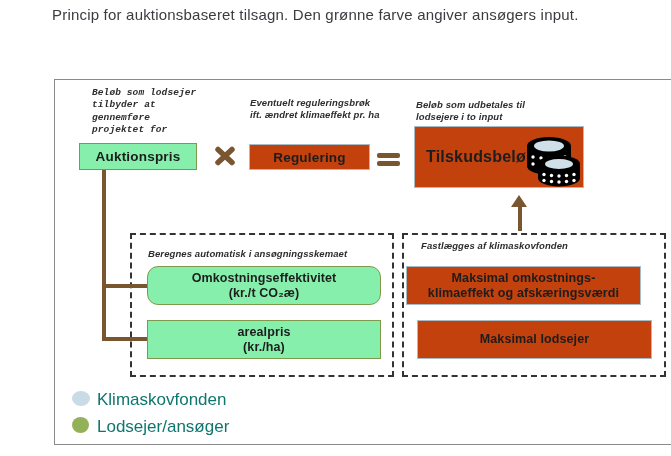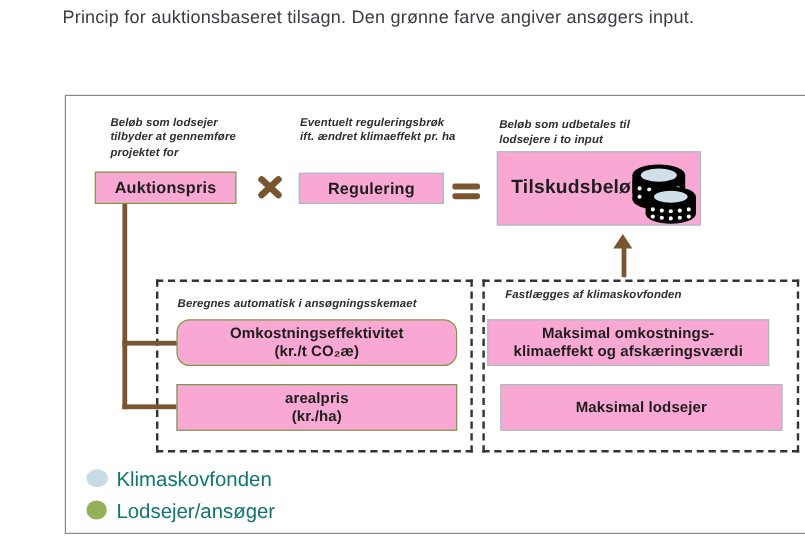--- a/index.html
+++ b/index.html
@@ -2,22 +2,22 @@
 <html><head>
 <meta charset="utf-8">
 <style>
   html,body{margin:0;padding:0;background:#ffffff;}
   body{width:671px;height:456px;position:relative;font-family:"Liberation Sans",sans-serif;overflow:hidden;}
   .abs{position:absolute;box-sizing:border-box;margin-left:44px;}
   .page-title{left:8px;top:6px;width:660px;font-size:15px;color:#3b3b41;letter-spacing:.2px;font-weight:500;}
   .frame{left:10px;top:79px;width:651px;height:366px;border:1.5px solid #8a8a8a;background:#fff;}
   .caption{font-size:9.5px;font-style:italic;font-weight:600;color:#2d2d2d;line-height:1.3;letter-spacing:.1px;z-index:3;}
   .box{display:flex;align-items:center;justify-content:center;text-align:center;color:#1d1d1d;z-index:3;}
-  .green{background:#f9a8d4;border:1.6px solid #7d9a4b;}
-  .blue{background:#f9a8d4;border:1.2px solid #a9bcc5;}
+  .green{background:#86efac;border:1.6px solid #7d9a4b;}
+  .blue{background:#c2410c;border:1.2px solid #a9bcc5;}
   .flow-label{font-size:13.5px;font-weight:600;letter-spacing:.2px;}
   .inner-label{font-size:12.5px;font-weight:600;line-height:15px;letter-spacing:.1px;}
   .dashed{border:2px dashed #333333;background:transparent;z-index:1;}
   .connector{background:#7a5630;z-index:2;}
   .eq-bar{width:23px;height:5px;background:#7a5630;border-radius:2px;margin:3px 0;}
   .arrow-shaft{left:474px;top:206px;width:4px;height:25px;background:#7a5630;}
   .arrow-head{left:467px;top:195px;width:0;height:0;border-left:8px solid transparent;border-right:8px solid transparent;border-bottom:12px solid #7a5630;}
   .legend-label{font-size:17px;font-weight:normal;color:#0f766e;}
   .swatch{border-radius:50%;}
   .tilskud{justify-content:flex-start;padding-left:11px;font-size:16px;}
@@ -26,21 +26,21 @@
 <body>
 
 <div class="abs page-title">Princip for auktionsbaseret tilsagn. Den grønne farve angiver ansøgers input.</div>
 
 <div class="abs frame"></div>
 
 <div class="abs connector" style="left:58px;top:169px;width:4px;height:172px;"></div>
 <div class="abs connector" style="left:58px;top:284px;width:48px;height:4px;"></div>
 <div class="abs connector" style="left:58px;top:337px;width:48px;height:4px;"></div>
 
-<div class="abs caption" style="left:48px;top:97px;width:112px;">Beløb som lodsejer tilbyder at gennemføre projektet for</div>
+<div class="abs caption" style="left:48px;top:87px;width:112px;font-family:Liberation Mono, monospace;">Beløb som lodsejer tilbyder at gennemføre projektet for</div>
 <div class="abs caption" style="left:206px;top:97px;width:132px;">Eventuelt reguleringsbrøk ift. ændret klimaeffekt pr. ha</div>
 <div class="abs caption" style="left:372px;top:99px;width:122px;">Beløb som udbetales til lodsejere i to input</div>
 
 <div class="abs box green flow-label" style="left:35px;top:143px;width:118px;height:27px;">Auktionspris</div>
 
 <span class="abs" style="left:170px;top:146px;z-index:3;">
   <svg width="22" height="20" viewBox="0 0 22 20">
     <line x1="4" y1="3.5" x2="18" y2="16.5" stroke="#7a5630" stroke-width="5.5" stroke-linecap="round"></line>
     <line x1="18" y1="3.5" x2="4" y2="16.5" stroke="#7a5630" stroke-width="5.5" stroke-linecap="round"></line>
   </svg>

